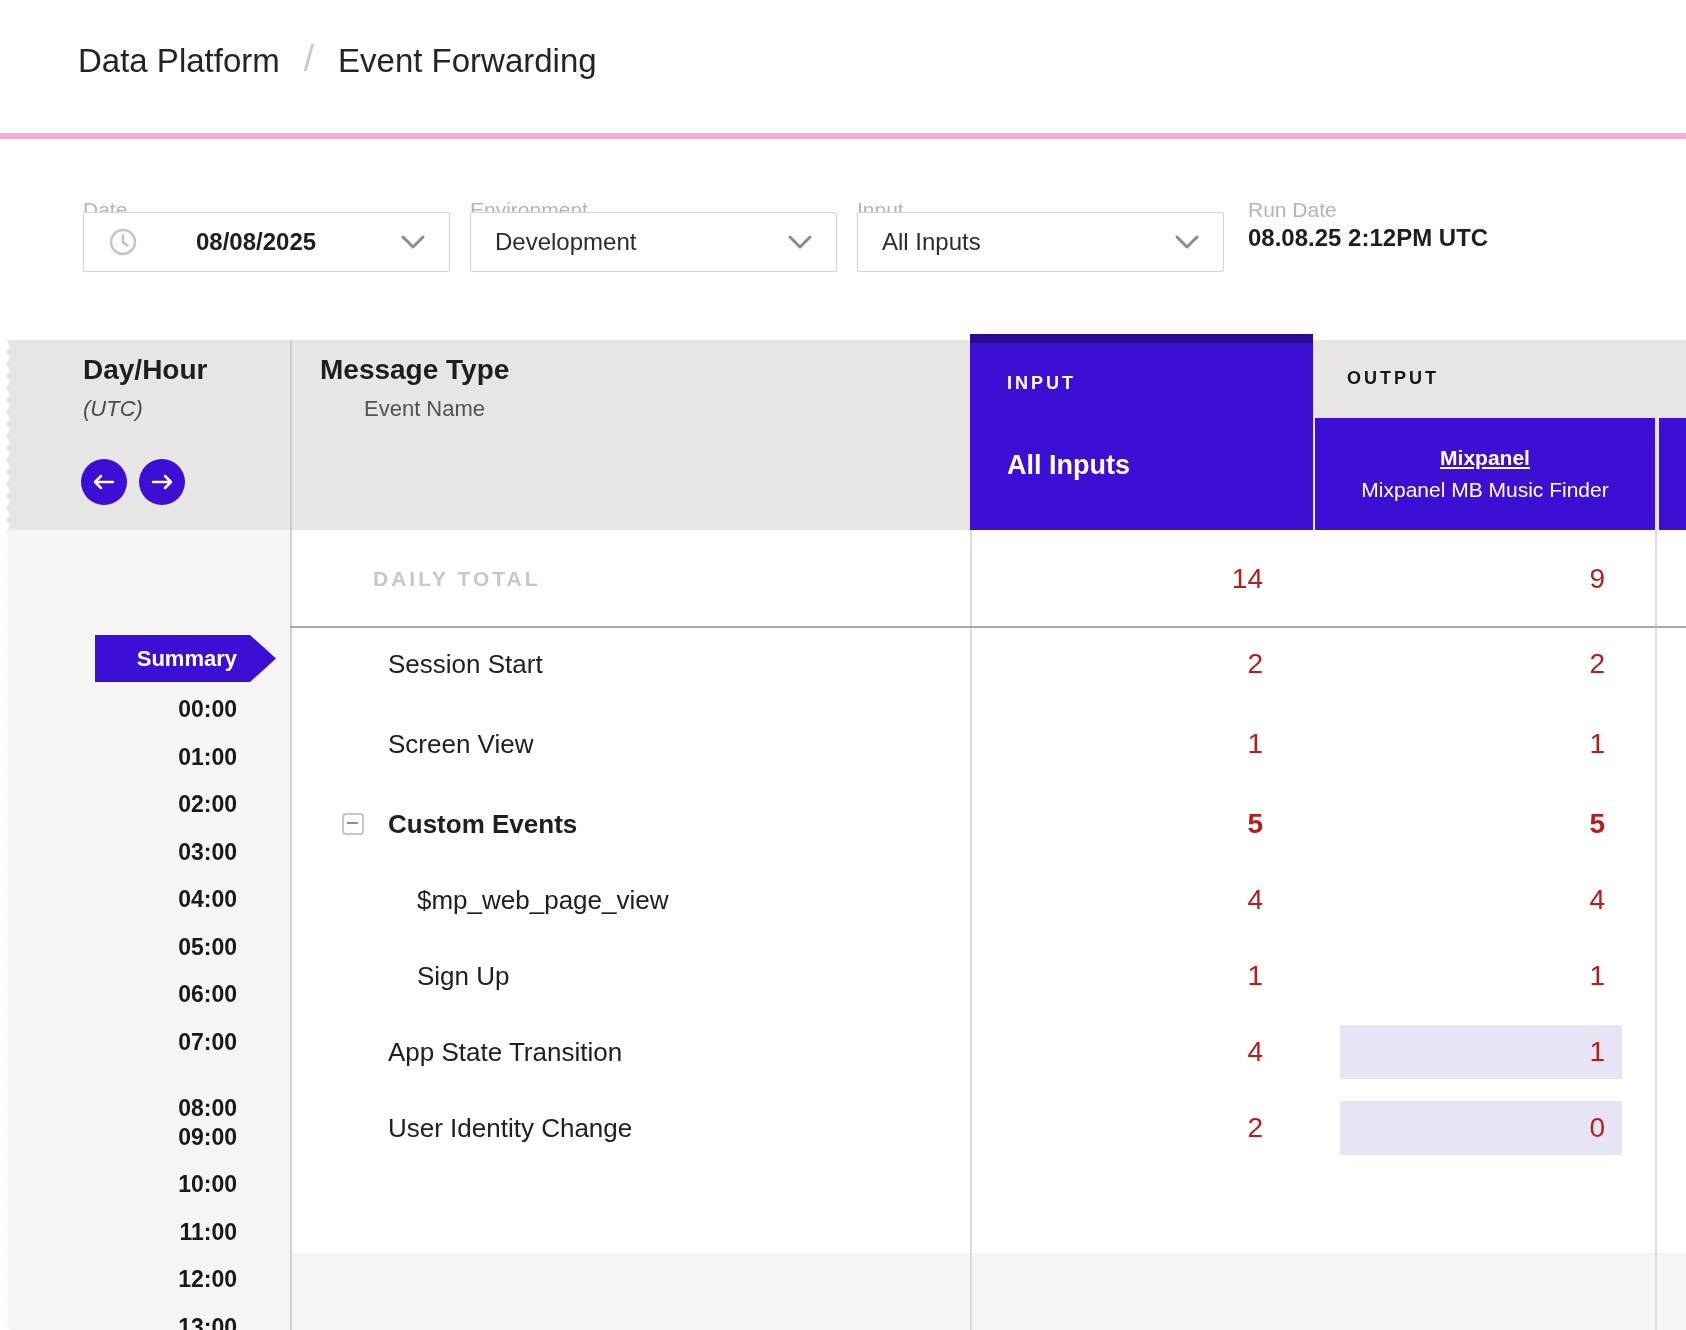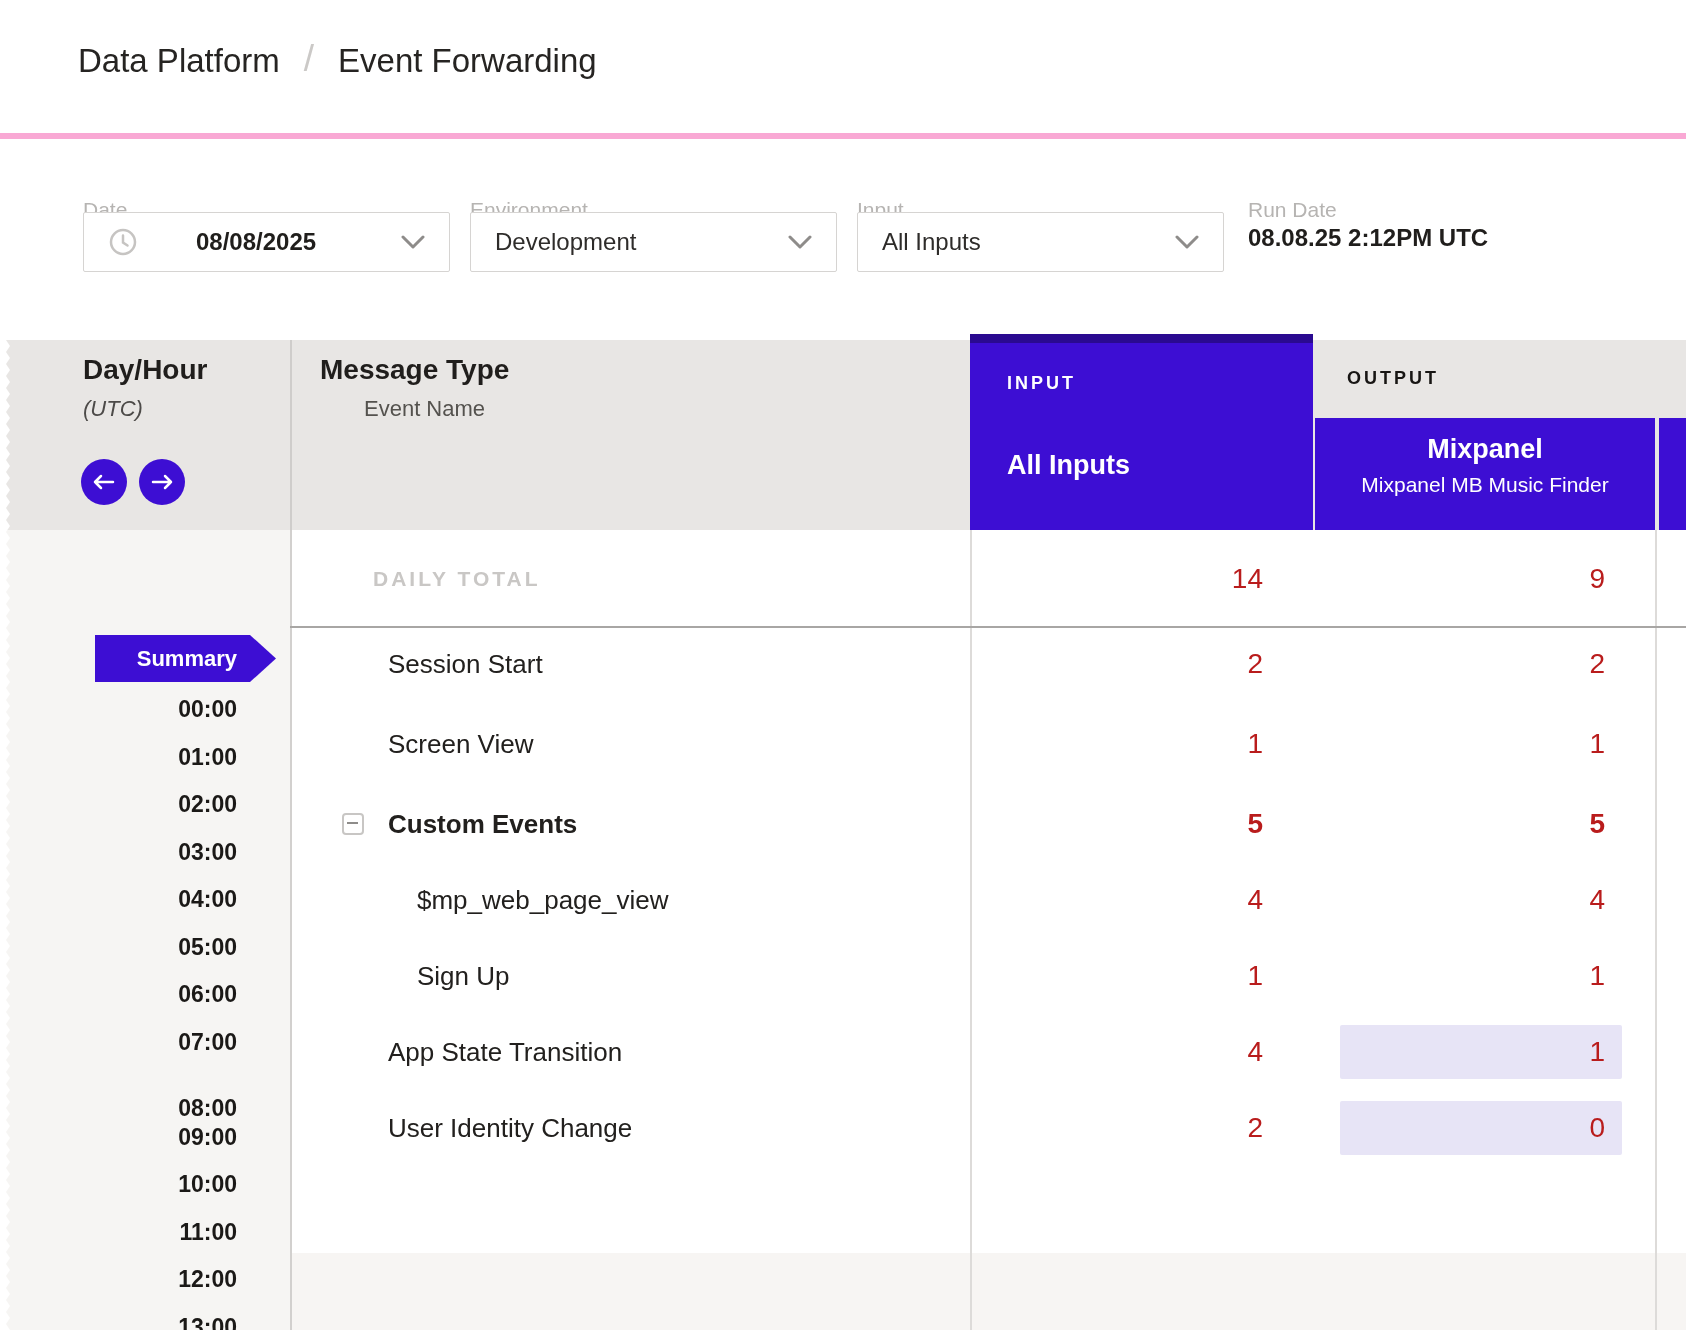--- a/index.html
+++ b/index.html
@@ -44,21 +44,21 @@
   .nav-prev{left:81px;}
   .nav-next{left:139px;}
   .head-divider{position:absolute;left:290px;top:0;width:2px;height:190px;background:#cfcdcb;}
 
   .input-col{position:absolute;left:970px;top:-6px;width:343px;height:196px;background:var(--accent-purple);
              border-top:9px solid var(--accent-purple-dark);color:#fff;padding-left:37px;}
   .ic-label{margin-top:30px;font-size:18px;font-weight:700;letter-spacing:3px;}
   .ic-title{margin-top:56px;font-size:27px;font-weight:700;}
   .out-label{position:absolute;left:1347px;top:28px;font-size:18px;font-weight:700;letter-spacing:3px;color:#181614;}
   .mix-col{position:absolute;left:1315px;top:78px;width:340px;height:112px;background:var(--accent-purple);color:#fff;text-align:center;cursor:pointer;}
-  .mix-title{margin-top:16px;font-size:27px;font-weight:700;}
+  .mix-title{margin-top:28px;font-size:21px;font-weight:700;text-decoration:underline;}
   .mix-sub{margin-top:8px;font-size:21px;}
   .next-col{position:absolute;left:1659px;top:78px;width:27px;height:112px;background:var(--accent-purple);cursor:pointer;}
 
   
   .tbody{position:absolute;left:0;top:530px;width:1686px;height:800px;}
   .side-bg{position:absolute;left:0;top:0;width:290px;height:800px;background:#f6f5f3;}
   .footer-band{position:absolute;left:290px;right:0;top:723px;height:77px;background:#f7f5f3;}
   .side-divider{position:absolute;left:290px;top:0;width:2px;height:800px;background:#d2d0ce;}
   .col-divider{position:absolute;top:0;width:2px;height:800px;background:#dddbd9;}
   .cd-1{left:970px;}

